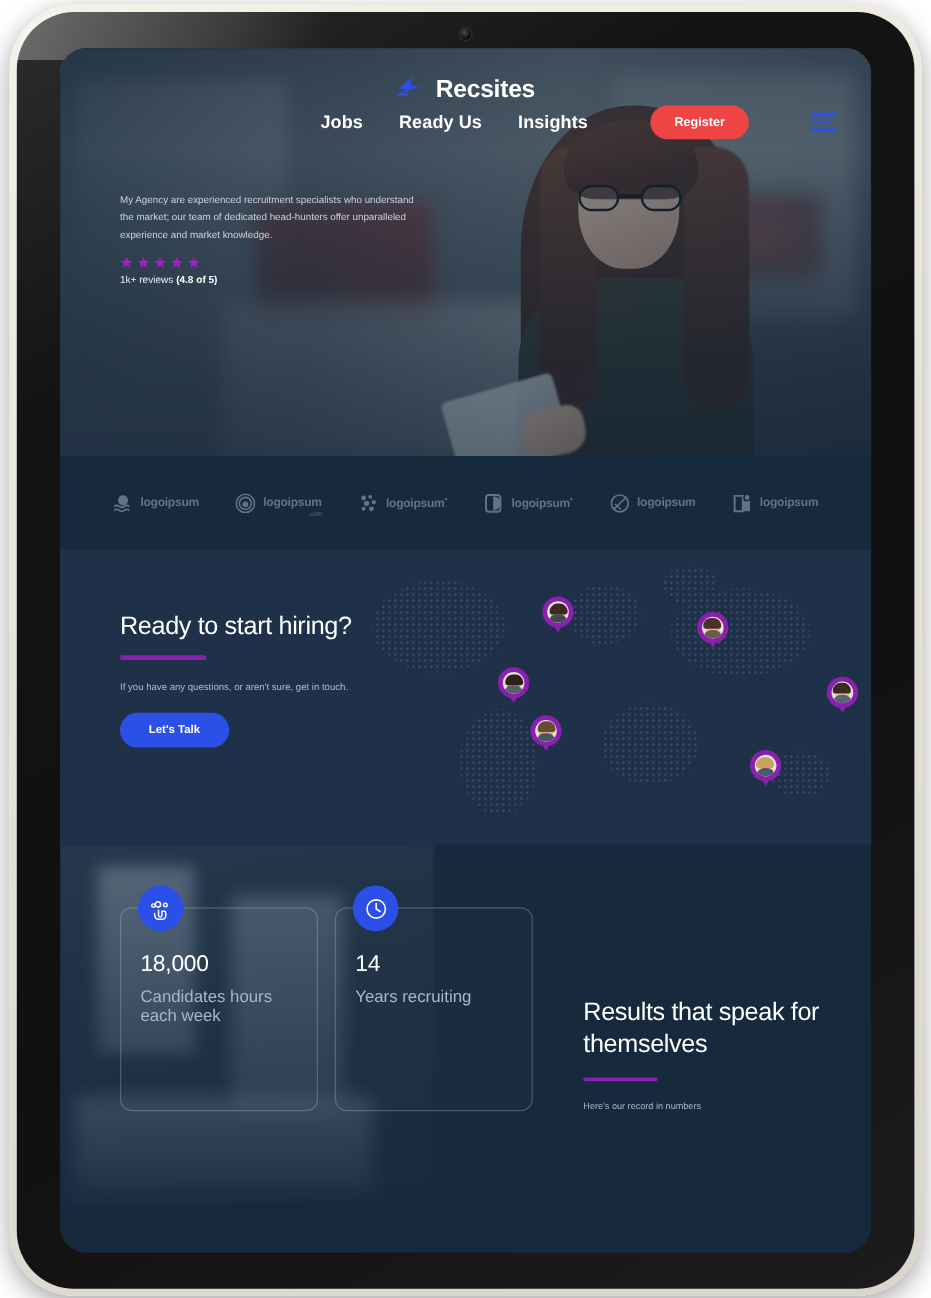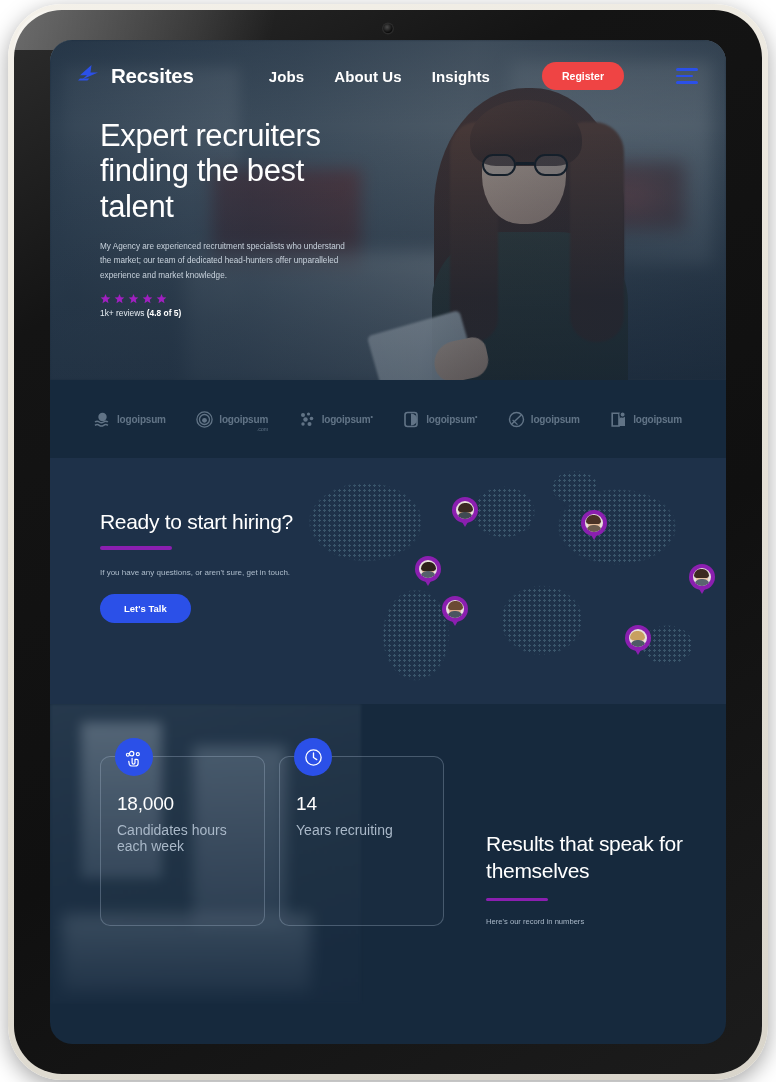--- a/index.html
+++ b/index.html
@@ -156,20 +156,21 @@
   .hero-tint2{
     position:absolute; inset:0;
     background:linear-gradient(180deg, rgba(18,34,52,.35) 0%, rgba(18,34,52,0) 25%, rgba(18,34,52,.25) 100%);
   }
 
   
   .nav{
     position:relative; z-index:5;
     display:flex; align-items:center;
     padding:22px 28px 0 26px;
+    flex-direction:column;
   }
   .brand{ display:flex; align-items:center; gap:9px; }
   .brand-mark{ width:26px; height:26px; flex:0 0 auto; }
   .brand-name{ color:#fff; font-size:20.5px; font-weight:700; letter-spacing:-.2px; }
   .nav-links{ margin-left:auto; display:flex; align-items:center; gap:30px; }
   .nav-link{
     color:#fff; font-size:15px; font-weight:700; letter-spacing:.1px;
     text-decoration:none; white-space:nowrap;
   }
   .btn-register{
@@ -364,33 +365,32 @@
         <nav class="nav">
           <div class="brand">
             <svg class="brand-mark" viewBox="0 0 26 26">
               <path d="M15.5 2 L4 12.2 L11 12.2 L6 16.5 L22 9.5 L14.5 9.5 Z" fill="#2b50e8"></path>
               <path d="M4 15.6 L13.5 15.6 L11.4 17.6 L2 17.6 Z" fill="#2b50e8"></path>
             </svg>
             <span class="brand-name">Recsites</span>
           </div>
           <div class="nav-links">
             <a class="nav-link" href="#">Jobs</a>
-            <a class="nav-link" href="#">About Us</a>
+            <a class="nav-link" href="#">Ready Us</a>
             <a class="nav-link" href="#">Insights</a>
             <button class="btn-register">Register</button>
             <div class="hamburger">
               <i></i>
                 <i></i>
                 <i></i>
             </div>
           </div>
         </nav>
 
         <div class="hero-copy">
-          <h1 class="hero-title">Expert recruiters finding the best talent</h1>
           <p class="hero-sub">My Agency are experienced recruitment specialists who understand the market; our team of dedicated head-hunters offer unparalleled experience and market knowledge.</p>
           <div class="stars" id="star-row">
               <svg class="star" viewBox="0 0 12 11">
                 <path d="M6 0.6 L7.5 4.1 L11.3 4.4 L8.4 6.9 L9.3 10.6 L6 8.6 L2.7 10.6 L3.6 6.9 L0.7 4.4 L4.5 4.1 Z" fill="#a020c0"></path>
               </svg>
               <svg class="star" viewBox="0 0 12 11">
                 <path d="M6 0.6 L7.5 4.1 L11.3 4.4 L8.4 6.9 L9.3 10.6 L6 8.6 L2.7 10.6 L3.6 6.9 L0.7 4.4 L4.5 4.1 Z" fill="#a020c0"></path>
               </svg>
               <svg class="star" viewBox="0 0 12 11">
                 <path d="M6 0.6 L7.5 4.1 L11.3 4.4 L8.4 6.9 L9.3 10.6 L6 8.6 L2.7 10.6 L3.6 6.9 L0.7 4.4 L4.5 4.1 Z" fill="#a020c0"></path>

